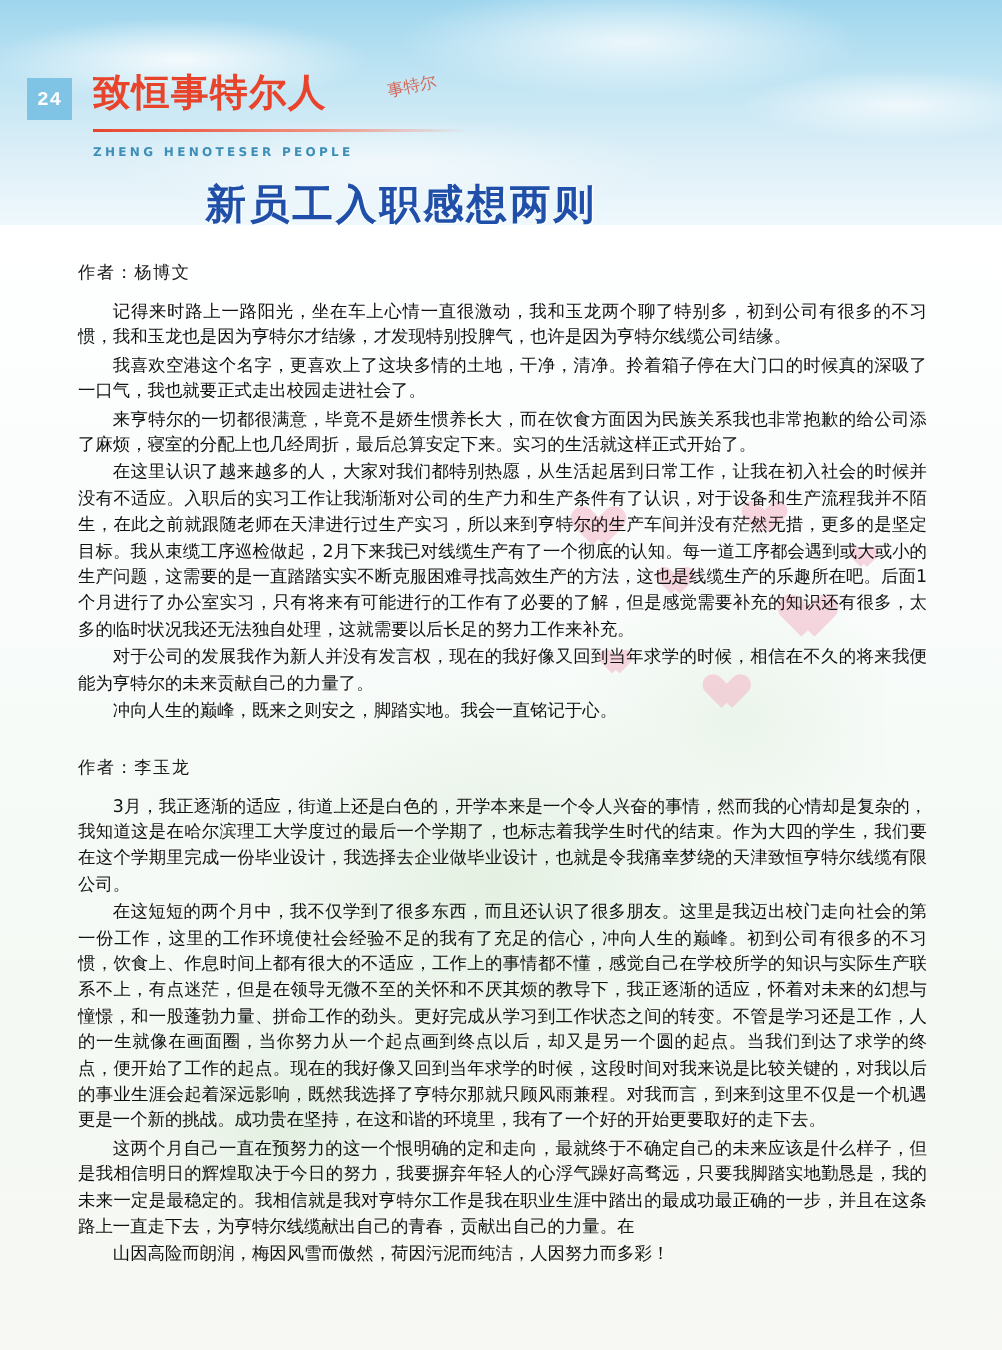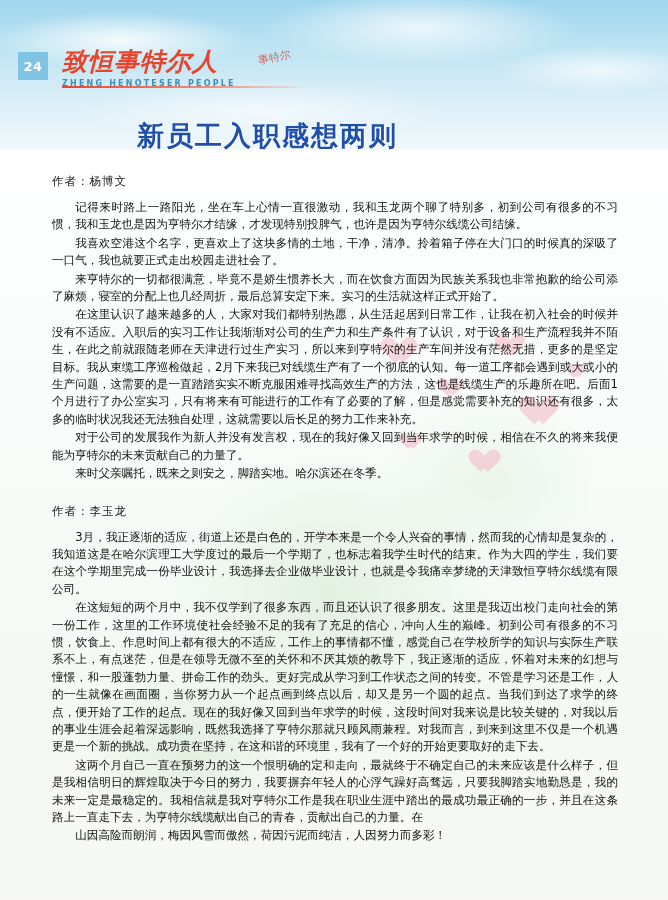--- a/index.html
+++ b/index.html
@@ -86,42 +86,42 @@
     left: 18px; top: 52px;
     width: 30px; height: 28px;
     background: #7fc4e4;
     color: #ffffff;
     font-size: 13px;
     font-weight: bold;
     display: flex;
     align-items: center;
     justify-content: center;
     letter-spacing: .5px;
+    font-family: Liberation Mono, monospace;
   }
   .masthead {
     position: absolute;
     left: 62px; top: 48px;
     width: 270px; height: 46px;
   }
   .masthead-cn {
     font-family: "DejaVu Serif", "Liberation Serif", serif;
     font-size: 25px;
     font-weight: bold;
     color: #e8442c;
     letter-spacing: 1px;
     line-height: 28px;
     white-space: nowrap;
-    font-style: italic;
   }
   .masthead-en {
     font-size: 8px;
     color: #3d8fb8;
     letter-spacing: 2.2px;
     font-weight: bold;
-    margin-top: 3px;
+    margin-top: 21px;
   }
   .masthead-rule {
     position: absolute;
     left: 0; top: 38px;
     width: 250px; height: 2px;
     background: linear-gradient(90deg, #e8442c 0%, #f0907f 60%, rgba(240,144,127,0) 100%);
   }
   .masthead-stamp {
     position: absolute;
     left: 196px; top: 2px;
@@ -204,21 +204,21 @@
   <div class="article-title">新员工入职感想两则</div>
 
   <div class="content">
 
     <div class="byline">作者：杨博文</div>
     <p class="para">记得来时路上一路阳光，坐在车上心情一直很激动，我和玉龙两个聊了特别多，初到公司有很多的不习惯，我和玉龙也是因为亨特尔才结缘，才发现特别投脾气，也许是因为亨特尔线缆公司结缘。</p>
     <p class="para">我喜欢空港这个名字，更喜欢上了这块多情的土地，干净，清净。拎着箱子停在大门口的时候真的深吸了一口气，我也就要正式走出校园走进社会了。</p>
     <p class="para">来亨特尔的一切都很满意，毕竟不是娇生惯养长大，而在饮食方面因为民族关系我也非常抱歉的给公司添了麻烦，寝室的分配上也几经周折，最后总算安定下来。实习的生活就这样正式开始了。</p>
     <p class="para">在这里认识了越来越多的人，大家对我们都特别热愿，从生活起居到日常工作，让我在初入社会的时候并没有不适应。入职后的实习工作让我渐渐对公司的生产力和生产条件有了认识，对于设备和生产流程我并不陌生，在此之前就跟随老师在天津进行过生产实习，所以来到亨特尔的生产车间并没有茫然无措，更多的是坚定目标。我从束缆工序巡检做起，2月下来我已对线缆生产有了一个彻底的认知。每一道工序都会遇到或大或小的生产问题，这需要的是一直踏踏实实不断克服困难寻找高效生产的方法，这也是线缆生产的乐趣所在吧。后面1个月进行了办公室实习，只有将来有可能进行的工作有了必要的了解，但是感觉需要补充的知识还有很多，太多的临时状况我还无法独自处理，这就需要以后长足的努力工作来补充。</p>
     <p class="para">对于公司的发展我作为新人并没有发言权，现在的我好像又回到当年求学的时候，相信在不久的将来我便能为亨特尔的未来贡献自己的力量了。</p>
-    <p class="para">来时父亲嘱托，既来之则安之，脚踏实地。哈尔滨还在冬季。</p>
+    <p class="para">冲向人生的巅峰，既来之则安之，脚踏实地。我会一直铭记于心。</p>
 
     <div class="section-gap"></div>
 
     <div class="byline byline-2">作者：李玉龙</div>
     <p class="para">3月，我正逐渐的适应，街道上还是白色的，开学本来是一个令人兴奋的事情，然而我的心情却是复杂的，我知道这是在哈尔滨理工大学度过的最后一个学期了，也标志着我学生时代的结束。作为大四的学生，我们要在这个学期里完成一份毕业设计，我选择去企业做毕业设计，也就是令我痛幸梦绕的天津致恒亨特尔线缆有限公司。</p>
     <p class="para">在这短短的两个月中，我不仅学到了很多东西，而且还认识了很多朋友。这里是我迈出校门走向社会的第一份工作，这里的工作环境使社会经验不足的我有了充足的信心，冲向人生的巅峰。初到公司有很多的不习惯，饮食上、作息时间上都有很大的不适应，工作上的事情都不懂，感觉自己在学校所学的知识与实际生产联系不上，有点迷茫，但是在领导无微不至的关怀和不厌其烦的教导下，我正逐渐的适应，怀着对未来的幻想与憧憬，和一股蓬勃力量、拼命工作的劲头。更好完成从学习到工作状态之间的转变。不管是学习还是工作，人的一生就像在画面圈，当你努力从一个起点画到终点以后，却又是另一个圆的起点。当我们到达了求学的终点，便开始了工作的起点。现在的我好像又回到当年求学的时候，这段时间对我来说是比较关键的，对我以后的事业生涯会起着深远影响，既然我选择了亨特尔那就只顾风雨兼程。对我而言，到来到这里不仅是一个机遇更是一个新的挑战。成功贵在坚持，在这和谐的环境里，我有了一个好的开始更要取好的走下去。</p>
     <p class="para">这两个月自己一直在预努力的这一个恨明确的定和走向，最就终于不确定自己的未来应该是什么样子，但是我相信明日的辉煌取决于今日的努力，我要摒弃年轻人的心浮气躁好高骛远，只要我脚踏实地勤恳是，我的未来一定是最稳定的。我相信就是我对亨特尔工作是我在职业生涯中踏出的最成功最正确的一步，并且在这条路上一直走下去，为亨特尔线缆献出自己的青春，贡献出自己的力量。在</p>
     <p class="para">山因高险而朗润，梅因风雪而傲然，荷因污泥而纯洁，人因努力而多彩！</p>
 
   </div>

